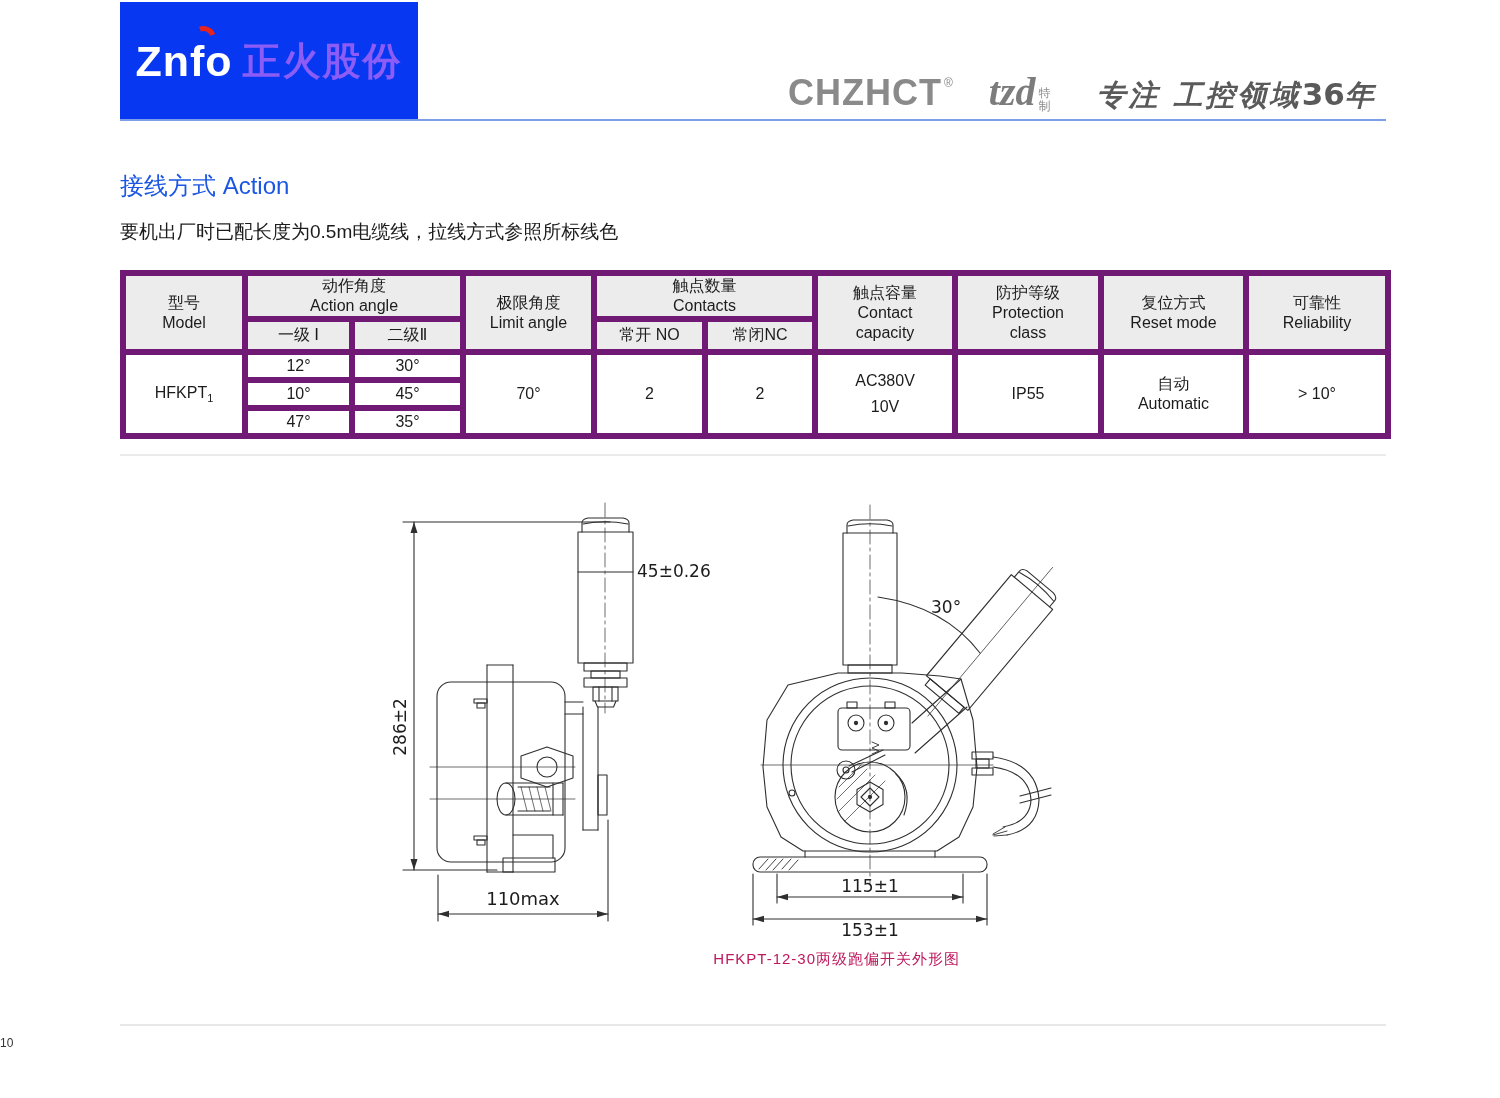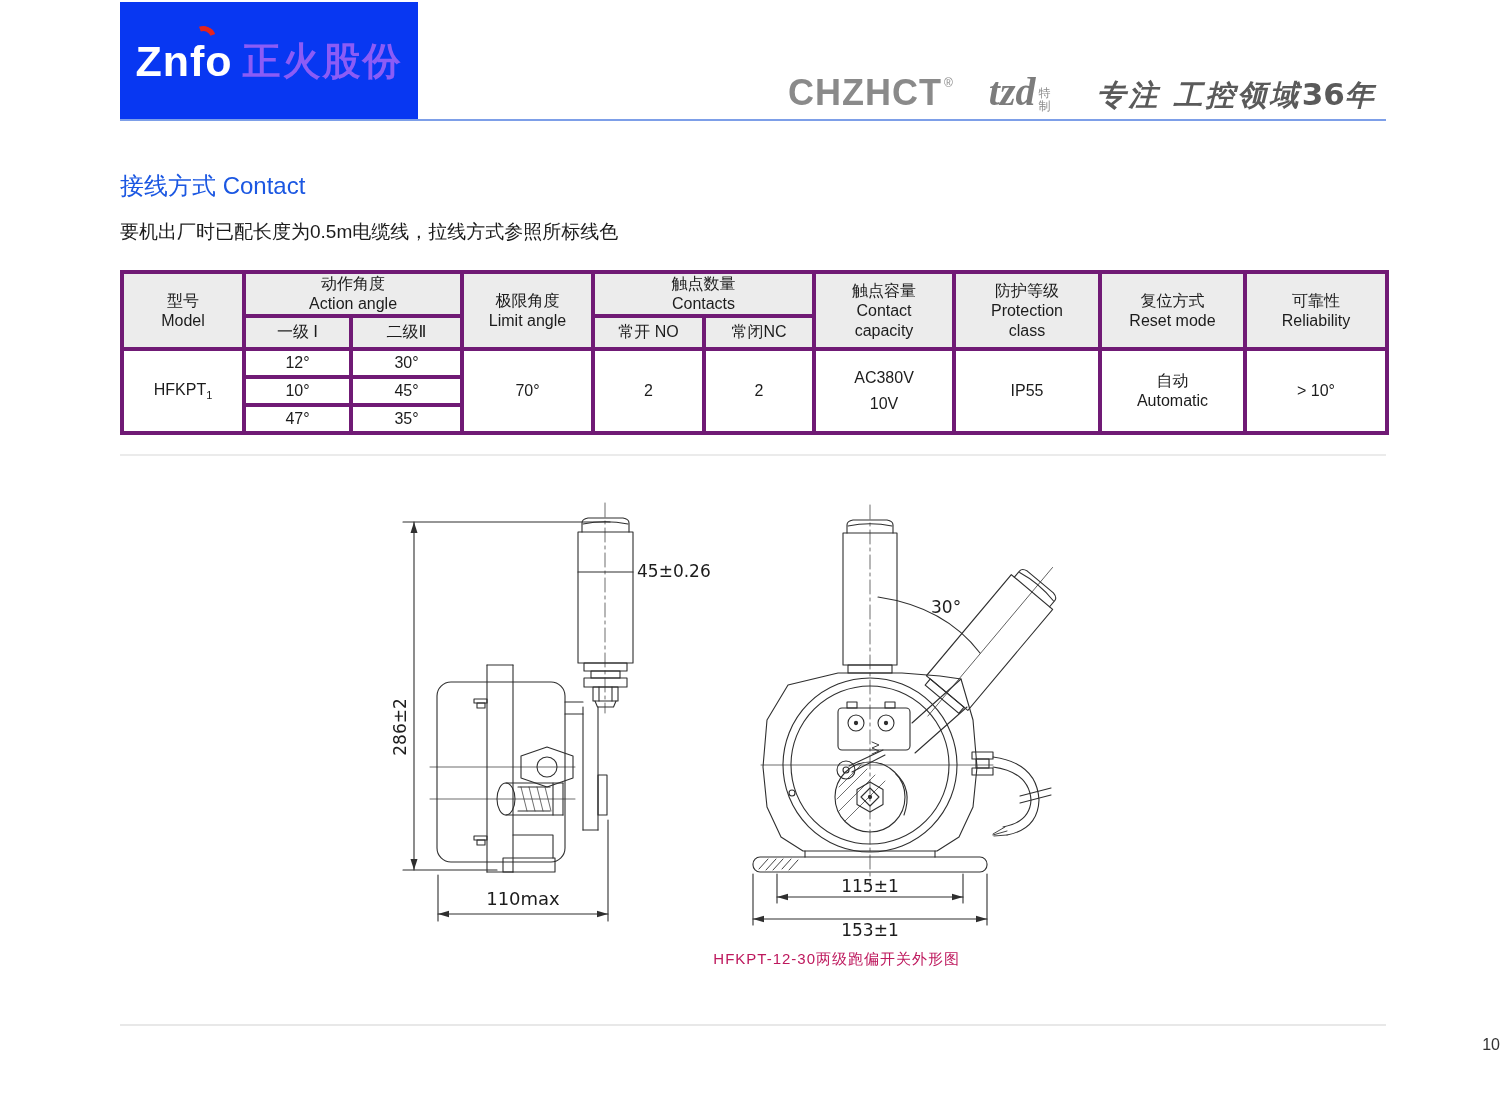--- a/index.html
+++ b/index.html
@@ -24,39 +24,39 @@
   .slogan{margin-left:46px;font-family:"DejaVu Serif",serif;font-style:italic;font-weight:bold;
           font-size:29px;color:#5a5a5a;letter-spacing:3px;white-space:nowrap;}
   .slogan-num{font-family:"DejaVu Sans",sans-serif;font-style:normal;font-weight:800;font-size:31px;letter-spacing:0;}
 
   
   .section-title{position:absolute;left:120px;top:170px;font-size:24px;font-weight:500;color:#1b57e2;}
   .section-note{position:absolute;left:120px;top:219px;font-size:19px;color:#1c1c1c;}
 
   
   table.spec{position:absolute;left:120px;top:270px;width:1266px;border-collapse:collapse;table-layout:fixed;}
-  table.spec th,table.spec td{border:4px solid #701a75;text-align:center;vertical-align:middle;
+  table.spec th,table.spec td{border:6px solid #701a75;text-align:center;vertical-align:middle;
        font-weight:normal;font-size:16px;color:#1c1c1c;padding:0;}
   table.spec thead th{background:#ececec;}
   table.spec .h1{height:35px;}
   table.spec .h2{height:33px;}
   table.spec tbody tr{height:28px;}
   .cell-line{display:block;line-height:1.25;}
   .gap-line{display:block;height:6px;}
   sub.model-sub{font-size:11px;}
 
   
   .divider{position:absolute;left:120px;top:454px;width:1266px;height:2px;background:#ebebeb;}
   svg text{font-family:"DejaVu Sans","Liberation Sans",sans-serif;fill:#1c1c1c;}
   .drawing-caption{position:absolute;left:460px;top:950px;width:500px;text-align:right;
                    font-size:15px;color:#be185d;letter-spacing:1px;}
 
   
   .footer-line{position:absolute;left:120px;top:1024px;width:1266px;height:2px;background:#e8e8e8;}
-  .page-number{position:absolute;left:0;top:1036px;width:1500px;text-align:right;font-size:16px;color:#333;}
+  .page-number{position:absolute;left:0;top:1036px;width:1500px;text-align:left;font-size:12px;color:#333;}
 </style>
 </head>
 <body>
 
 <div class="page">
 
   <div class="logo-bg"></div>
   <div class="logo-box">
     <span class="logo-latin">
       <span>Znfo</span>
@@ -70,21 +70,21 @@
     <span class="chzhct">CHZHCT</span>
     <span class="reg">®</span>
     <span class="tzd">tzd</span>
     <span class="tzd-suffix">
       <span>特</span>
       <span>制</span>
     </span>
     <span class="slogan"><span>专注 工控领域</span><span class="slogan-num">36</span><span>年</span></span>
   </div>
 
-  <div class="section-title">接线方式 Contact</div>
+  <div class="section-title">接线方式 Action</div>
   <div class="section-note">要机出厂时已配长度为0.5m电缆线，拉线方式参照所标线色</div>
 
   <table class="spec">
     <colgroup>
       <col style="width:122px">
         <col style="width:107px">
         <col style="width:111px">
       <col style="width:131px">
         <col style="width:111px">
         <col style="width:110px">

